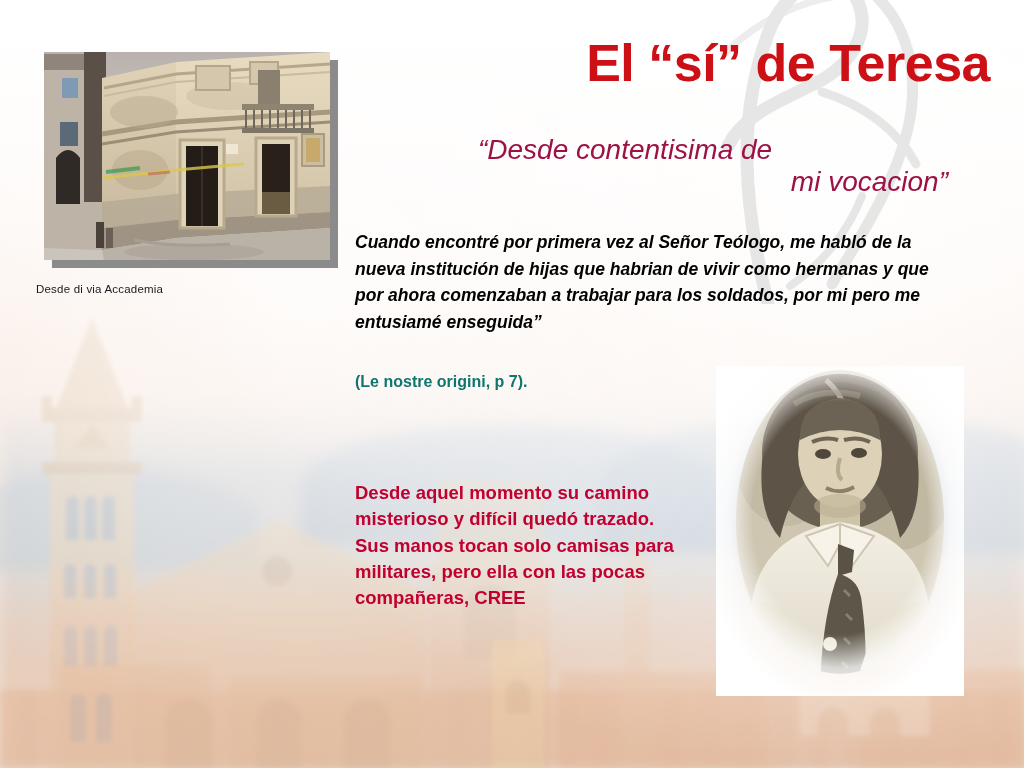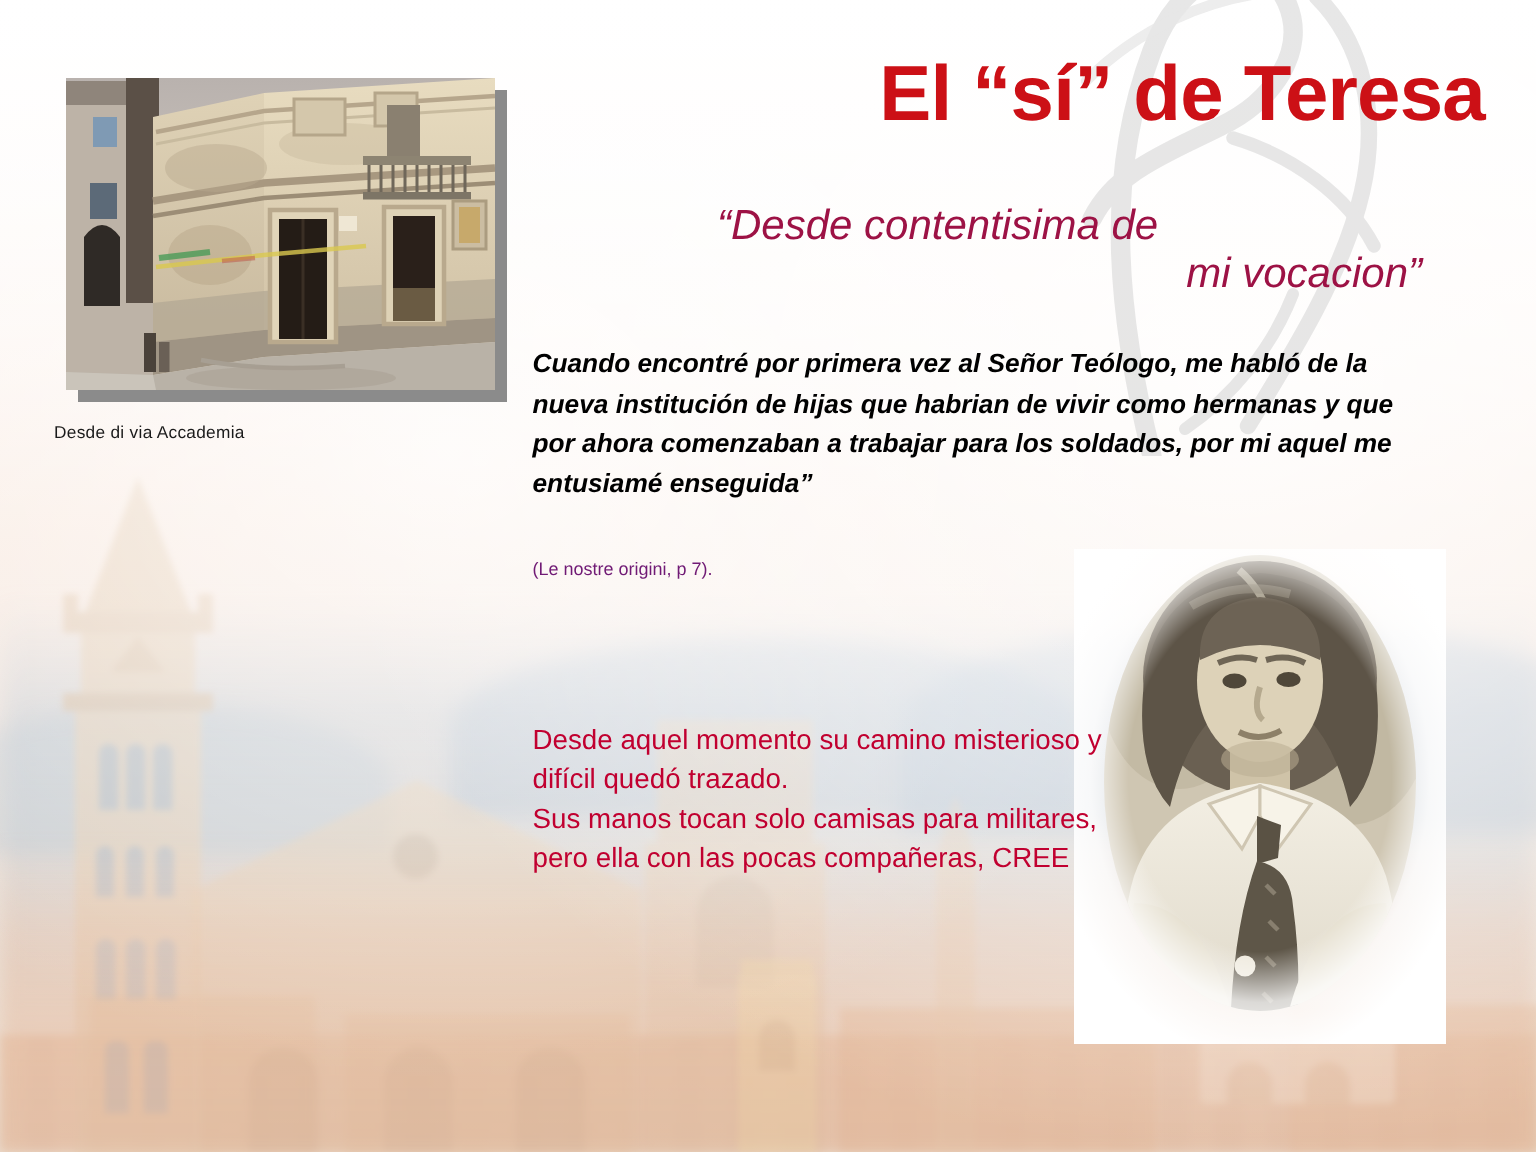--- a/index.html
+++ b/index.html
@@ -158,26 +158,26 @@
   }
   .subtitle .ln2 { text-align:right;font-style:italic; }
 
   .body-quote {
     position:absolute; left:355px; top:229px; width:600px;
     font-size:17.5px; font-weight:bold; font-style:italic;
     color:#000000; line-height:1.52;
   }
   .body-cite {
     position:absolute; left:355px; top:371px; width:400px;
-    font-size:12px; font-weight:normal; font-style:normal; color:#701a75;
+    font-size:16px; font-weight:bold; font-style:normal; color:#0f766e;
     line-height:1.4;
   }
   .lower-red {
     position:absolute; left:355px; top:480px; width:380px;
-    font-size:18.5px; font-weight:normal; color:#c10030;
+    font-size:18.5px; font-weight:bold; color:#c10030;
     line-height:1.42;
   }
 </style>
 </head>
 <body>
 
 <div id="slide">
 
   <div class="bg-wrap">
     <div class="bg-sky"></div>
@@ -413,19 +413,19 @@
     </svg>
   </div>
 
   <div class="title">El “sí” de Teresa</div>
 
   <div class="subtitle">
     <div>“Desde   contentisima   de</div>
     <div class="ln2">mi vocacion”</div>
   </div>
 
-  <div class="body-quote">Cuando encontré por primera vez al Señor Teólogo, me habló de la nueva institución de hijas que habrian de vivir como hermanas y que por ahora comenzaban a trabajar para los soldados, por mi aquel me entusiamé enseguida”</div>
+  <div class="body-quote">Cuando encontré por primera vez al Señor Teólogo, me habló de la nueva institución de hijas que habrian de vivir como hermanas y que por ahora comenzaban a trabajar para los soldados, por mi pero me entusiamé enseguida”</div>
   <div class="body-cite">(Le nostre origini, p 7).</div>
 
   <div class="lower-red" style="white-space: pre-line;">Desde aquel momento su camino misterioso y difícil quedó trazado.
 Sus manos tocan solo camisas para militares, pero ella con las pocas compañeras, CREE</div>
 
 </div>
 
 </body></html>

